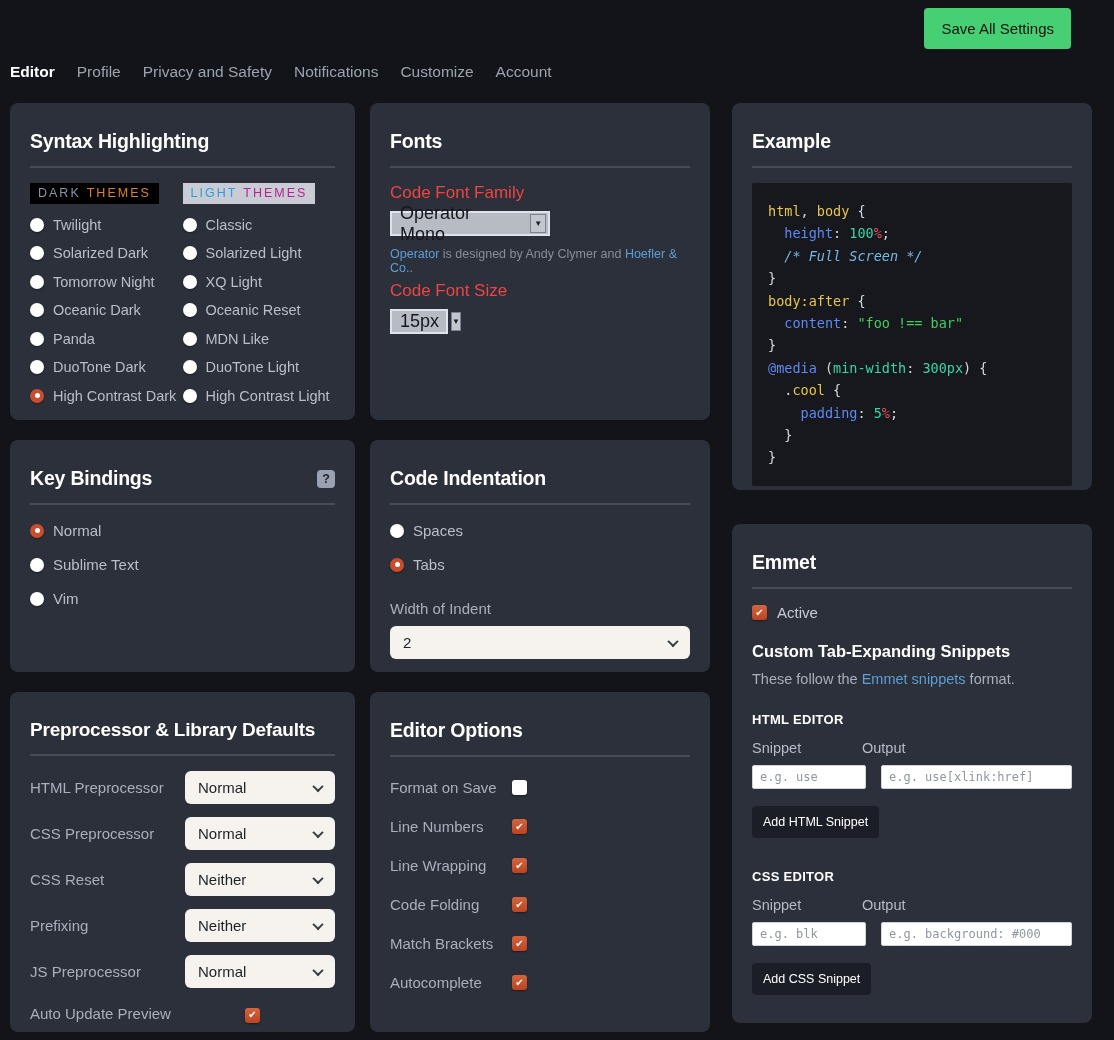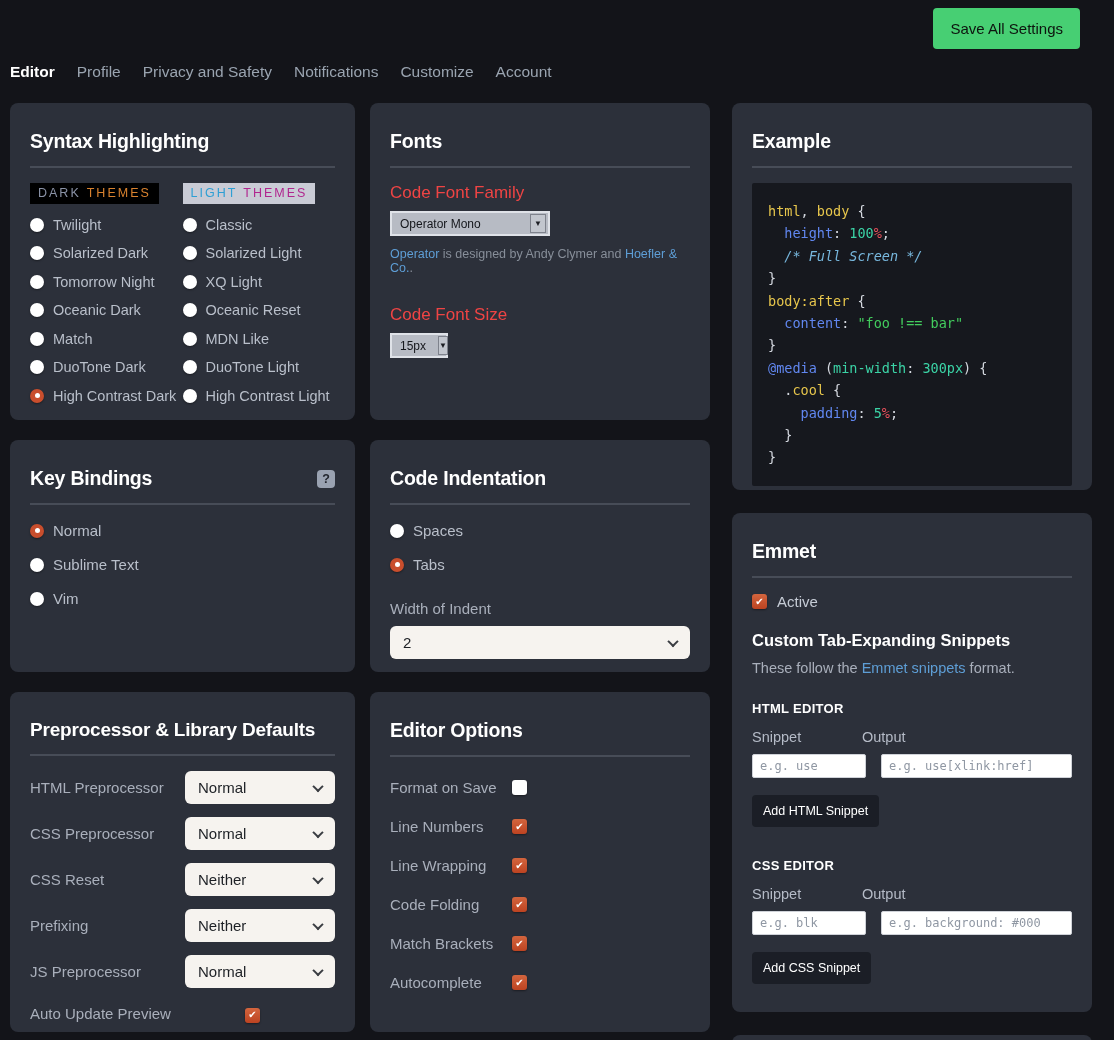--- a/index.html
+++ b/index.html
@@ -4,36 +4,36 @@
 <style>
   * { box-sizing: border-box; }
   html,body { margin:0; padding:0; }
   body {
     width:1114px; height:1040px; overflow:hidden; position:relative;
     background:#131419; font-family:"Liberation Sans",sans-serif;
     -webkit-font-smoothing:antialiased;
   }
   
   .save-btn {
-    position:absolute; top:8px; right:34px;
+    position:absolute; top:8px; right:43px;
     background:#47cf73; color:#0d140e; border:none; border-radius:4px;
     font-size:15px; padding:12px 17px; cursor:pointer; font-family:inherit;
   }
   .tabs { position:absolute; top:63px; left:10px; display:flex; gap:22px; font-size:15.5px; }
   .tab { color:#9aa4b0; text-decoration:none; cursor:pointer; }
   .tab.active { color:#ffffff; font-weight:bold; }
 
   
   .main { position:absolute; top:103px; left:10px; display:flex; }
   .col { display:flex; flex-direction:column; }
   .col1 { width:345px; margin-right:15px; }
   .col2 { width:340px; margin-right:22px; }
   .col3 { width:360px; }
   .card { background:#2c303a; border-radius:8px; padding:27px 20px; color:#b5bbc7; }
-  .mt20 { margin-top:20px; } .mt23 { margin-top:23px; }
+  .mt20 { margin-top:20px; } .mt23 { margin-top:34px; }
   .card-syntax, .card-fonts { height:317px; }
   .card-keys, .card-indent { height:232px; }
   .card-pre, .card-edopts { height:340px; }
   .card-example { height:387px; }
   .card-emmet { height:499px; }
   .card-sliver { height:30px; padding:0; }
   .card-title { font-size:19.5px; font-weight:bold; color:#fff; margin:0; white-space:nowrap; letter-spacing:-0.2px; }
   .divider { height:2px; background:#474c57; margin:13px 0 15px; }
 
   
@@ -65,34 +65,34 @@
 
   
   .kb-head { display:flex; justify-content:space-between; align-items:center; }
   .help-icon { width:18px; height:18px; border-radius:4px; background:#9aa2b1; color:#23262e;
                font-weight:bold; font-size:12.5px; display:flex; align-items:center; justify-content:center; cursor:pointer; }
 
   
   .select-classic { display:inline-flex; align-items:center; justify-content:space-between;
                     background:#b7bbc4; border:2px solid #dfe2e8; padding:1px 2px 1px 8px;
                     height:25px; cursor:pointer; }
-  .sc-value { font-size:12px; color:#15171c; }
+  .sc-value { font-size:18px; color:#15171c; }
   .sc-btn { width:16px; height:19px; background:#c2c6ce; border:1px solid #7e828c;
             font-size:8px; color:#1c1e24; display:flex; align-items:center; justify-content:center; margin-left:12px; }
   .select-modern { background:#f6f3ef; border-radius:6px; height:33px; display:flex;
                    align-items:center; justify-content:space-between; padding:0 13px;
                    font-size:15px; color:#1d2025; cursor:pointer; }
   .chev { width:8px; height:8px; border-right:2px solid #3a3d42; border-bottom:2px solid #3a3d42;
           transform:rotate(45deg) translate(-1px,-1px); flex:0 0 auto; }
 
   
   .f-label { font-size:17px; color:#ef4444; }
   .f-note { font-size:12.5px; color:#878e99; margin-top:11px; }
   .link { color:#5e9ed6; cursor:pointer; text-decoration:none; }
-  .mt8 { margin-top:8px; } .mt22 { margin-top:30px; }
+  .mt8 { margin-top:8px; } .mt22 { margin-top:6px; }
 
   
   .w-label { margin-top:27px; font-size:15px; color:#a9afbb; }
   .select-wide { margin-top:9px; }
 
   
   .pp-row { display:flex; align-items:center; margin-top:13px; }
   .pp-label { flex:1; font-size:15px; color:#a9afbb; }
   .pp-row .select-modern { width:150px; }
   .pp-cbcol { width:150px; }
@@ -161,21 +161,21 @@
               <div class="radio-item">
                 <span class="radio"></span>
                 <span>Tomorrow Night</span>
               </div>
               <div class="radio-item">
                 <span class="radio"></span>
                 <span>Oceanic Dark</span>
               </div>
               <div class="radio-item">
                 <span class="radio"></span>
-                <span>Match</span>
+                <span>Panda</span>
               </div>
               <div class="radio-item">
                 <span class="radio"></span>
                 <span>DuoTone Dark</span>
               </div>
               <div class="radio-item">
                 <span class="radio on"></span>
                 <span>High Contrast Dark</span>
               </div>
             </div>

